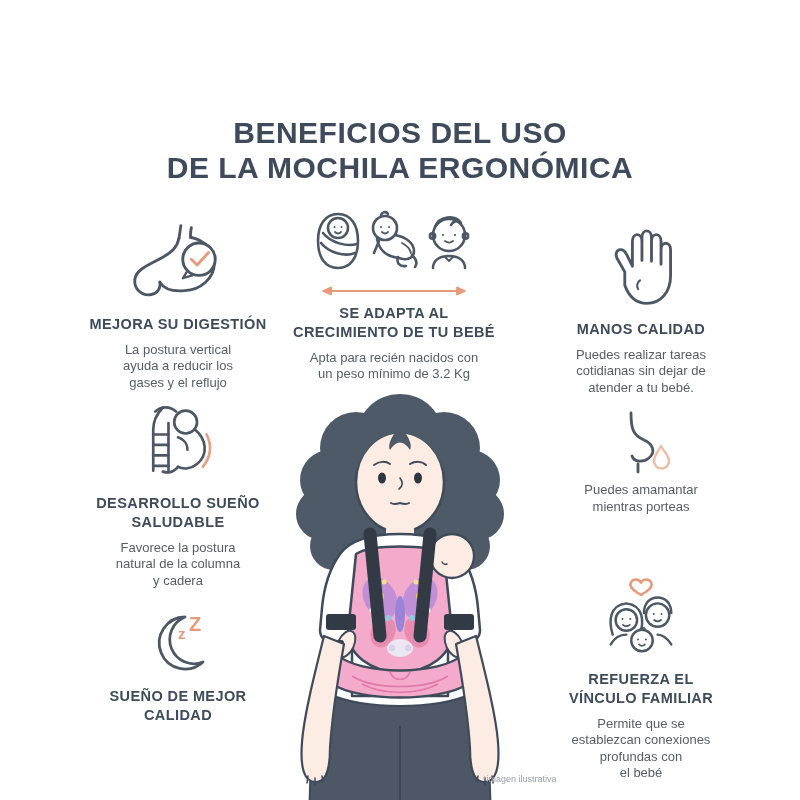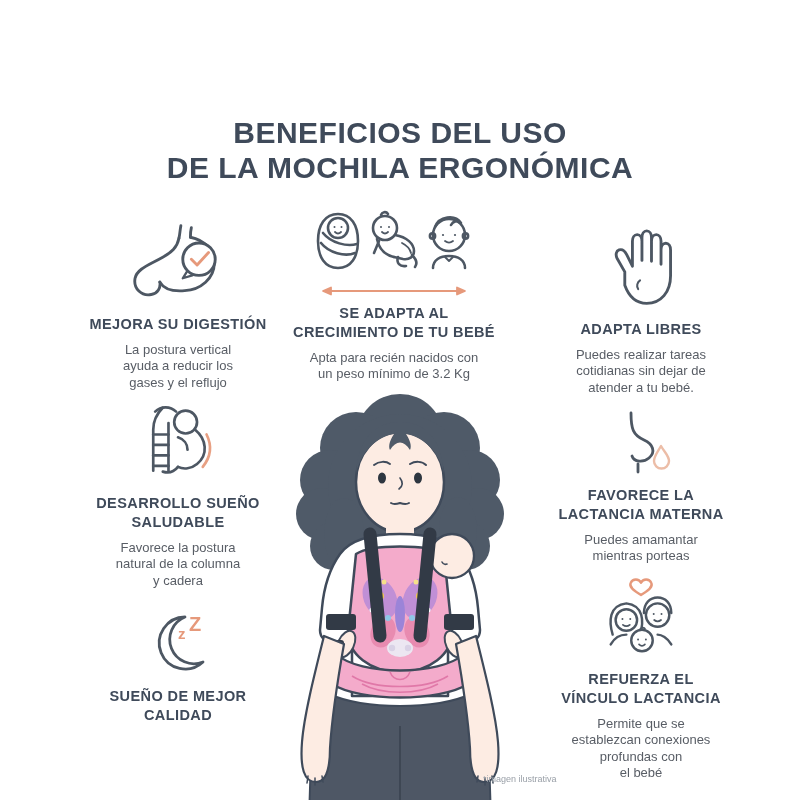--- a/index.html
+++ b/index.html
@@ -142,38 +142,36 @@
 
   <div class="benefit b-hands">
     <span class="icon">
       <svg width="76" height="82" viewBox="0 0 78 86">
         <g stroke="#4d5763" stroke-width="3" fill="none" stroke-linecap="round" stroke-linejoin="round">
           <path d="M22,46 L14,32 C12,28 13,24 16,23 C19,22 22,24 24,28 L30,40 L30,14 C30,10 32,7 35,7 C38,7 40,10 40,14 L40,34 L40,10 C40,6 42,3 45,3 C48,3 50,6 50,10 L50,35 L50,14 C50,10 52,7 55,7 C58,7 60,10 60,14 L60,38 L60,23 C60,19 62,16 65,16 C68,16 70,19 70,23 L70,50 C70,67 60,79 45,79 C33,79 26,71 22,60 z"></path>
           <path d="M38,55 c-3,2 -4,6 -2,9" stroke-width="2.2"></path>
         </g>
       </svg>
     </span>
-    <h3>ADAPTA LIBRES</h3>
+    <h3>MANOS CALIDAD</h3>
     <p>Puedes realizar tareas
 cotidianas sin dejar de
 atender a tu bebé.</p>
   </div>
 
   <div class="benefit b-breastfeeding">
     <span class="icon">
       <svg width="64" height="66" viewBox="0 0 64 66">
         <g stroke="#4d5763" stroke-width="2.8" fill="none" stroke-linecap="round" stroke-linejoin="round">
           <path d="M22,3 C22,19 24,25 35,30 C44,34 47,42 40,48 C34,53 25,52 23,46"></path>
           <path d="M29,54 L29,62"></path>
         </g>
         <path d="M52,36 C48,43 45,46 45,51 A7.5,7.5 0 0 0 60,51 C60,46 56,43 52,36 z" stroke="#ecbda7" stroke-width="2.4" fill="none" stroke-linejoin="round"></path>
       </svg>
     </span>
-    <h3>FAVORECE LA
-LACTANCIA MATERNA</h3>
     <p>Puedes amamantar
 mientras porteas</p>
   </div>
 
   <div class="benefit b-bonding">
     <span class="icon">
       <svg width="84" height="84" viewBox="0 0 86 86">
         <path d="M43,7 C41,2.5 34.5,2.5 32.5,7 C30.5,11 34.5,14.5 43,19.5 C51.5,14.5 55.5,11 53.5,7 C51.5,2.5 45,2.5 43,7 z" stroke="#e6997b" stroke-width="2.4" fill="none" stroke-linejoin="round"></path>
         <g stroke="#4d5763" stroke-width="2.5" fill="none" stroke-linecap="round" stroke-linejoin="round">
           <path d="M14,60 C10,47 10,30 28,28 C46,30 46,47 42,60"></path>
@@ -190,21 +188,21 @@
           <path d="M74,70 C70,63 64,60 60,60"></path>
           <path d="M42,56 c0,-3 3,-4 5,-2" stroke-width="1.8"></path>
           <circle cx="44" cy="66" r="11" fill="#fff"></circle>
           <circle cx="40" cy="65" r="1" fill="#4d5763" stroke="none"></circle>
           <circle cx="48" cy="65" r="1" fill="#4d5763" stroke="none"></circle>
           <path d="M41,70 c2,2 4,2 6,0" stroke-width="1.8"></path>
         </g>
       </svg>
     </span>
     <h3>REFUERZA EL
-VÍNCULO LACTANCIA</h3>
+VÍNCULO FAMILIAR</h3>
     <p>Permite que se
 establezcan conexiones
 profundas con
 el bebé</p>
   </div>
 
   <div class="illustration">
     <svg width="240" height="432" viewBox="0 0 240 432">
 
       <g fill="#4f5a68">

